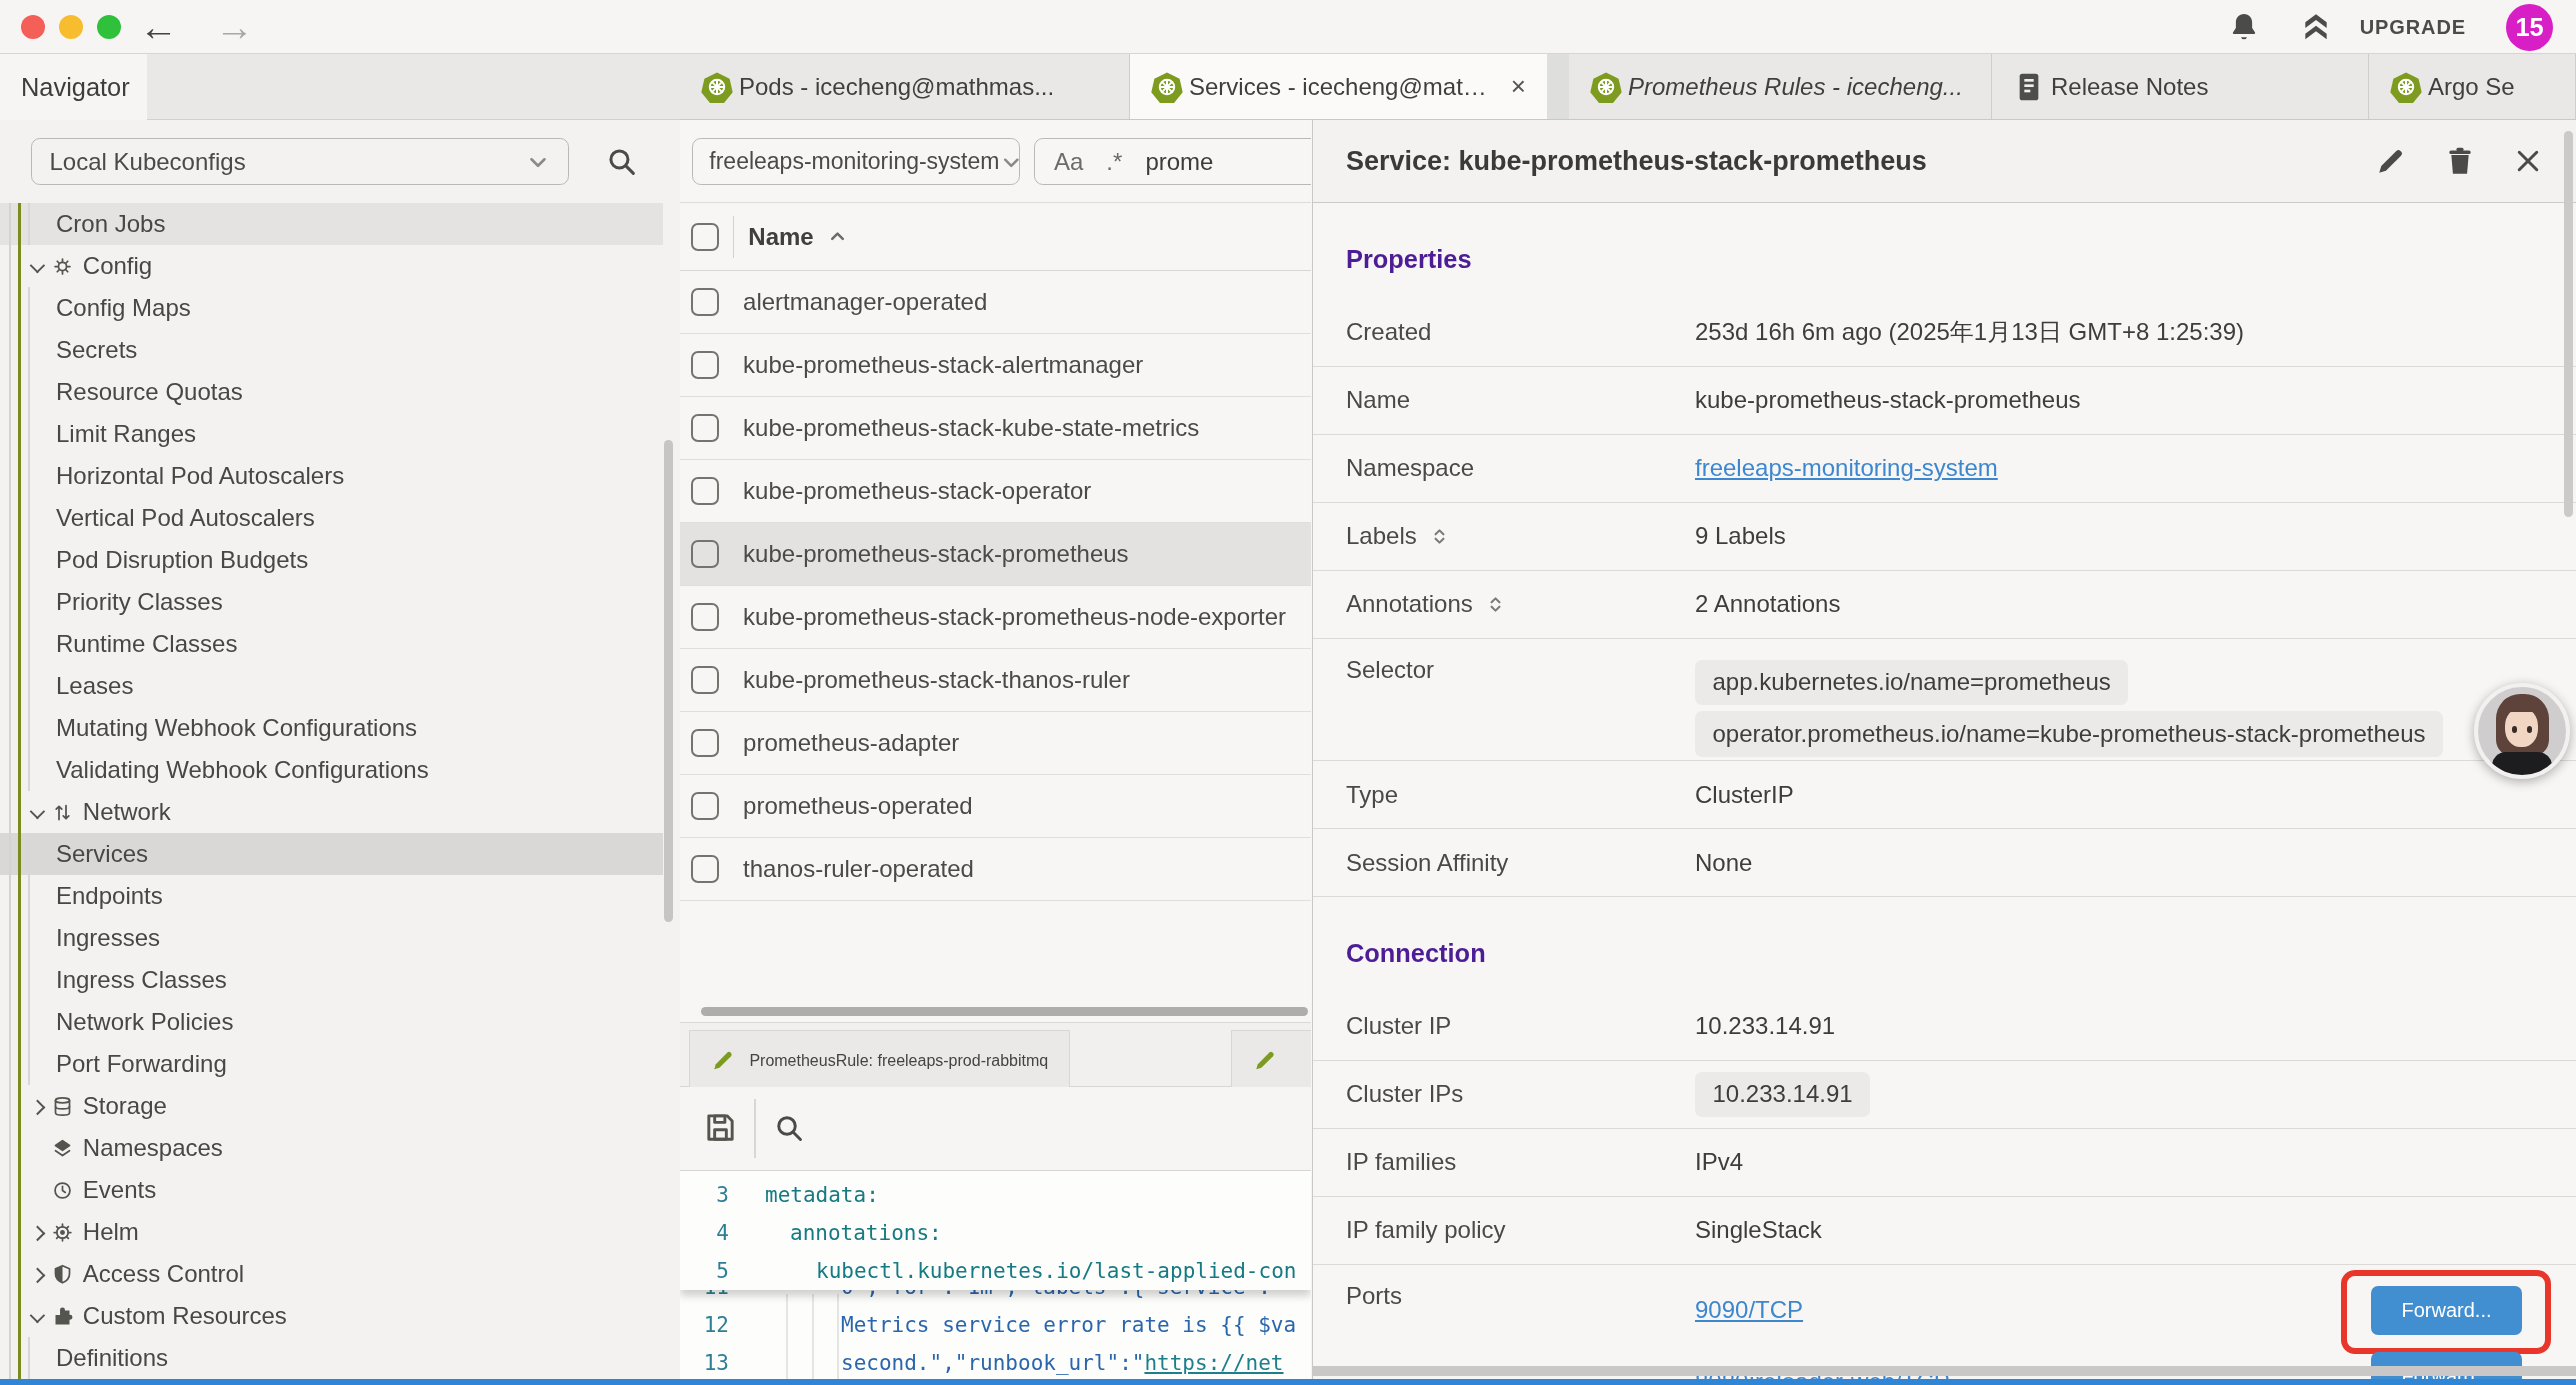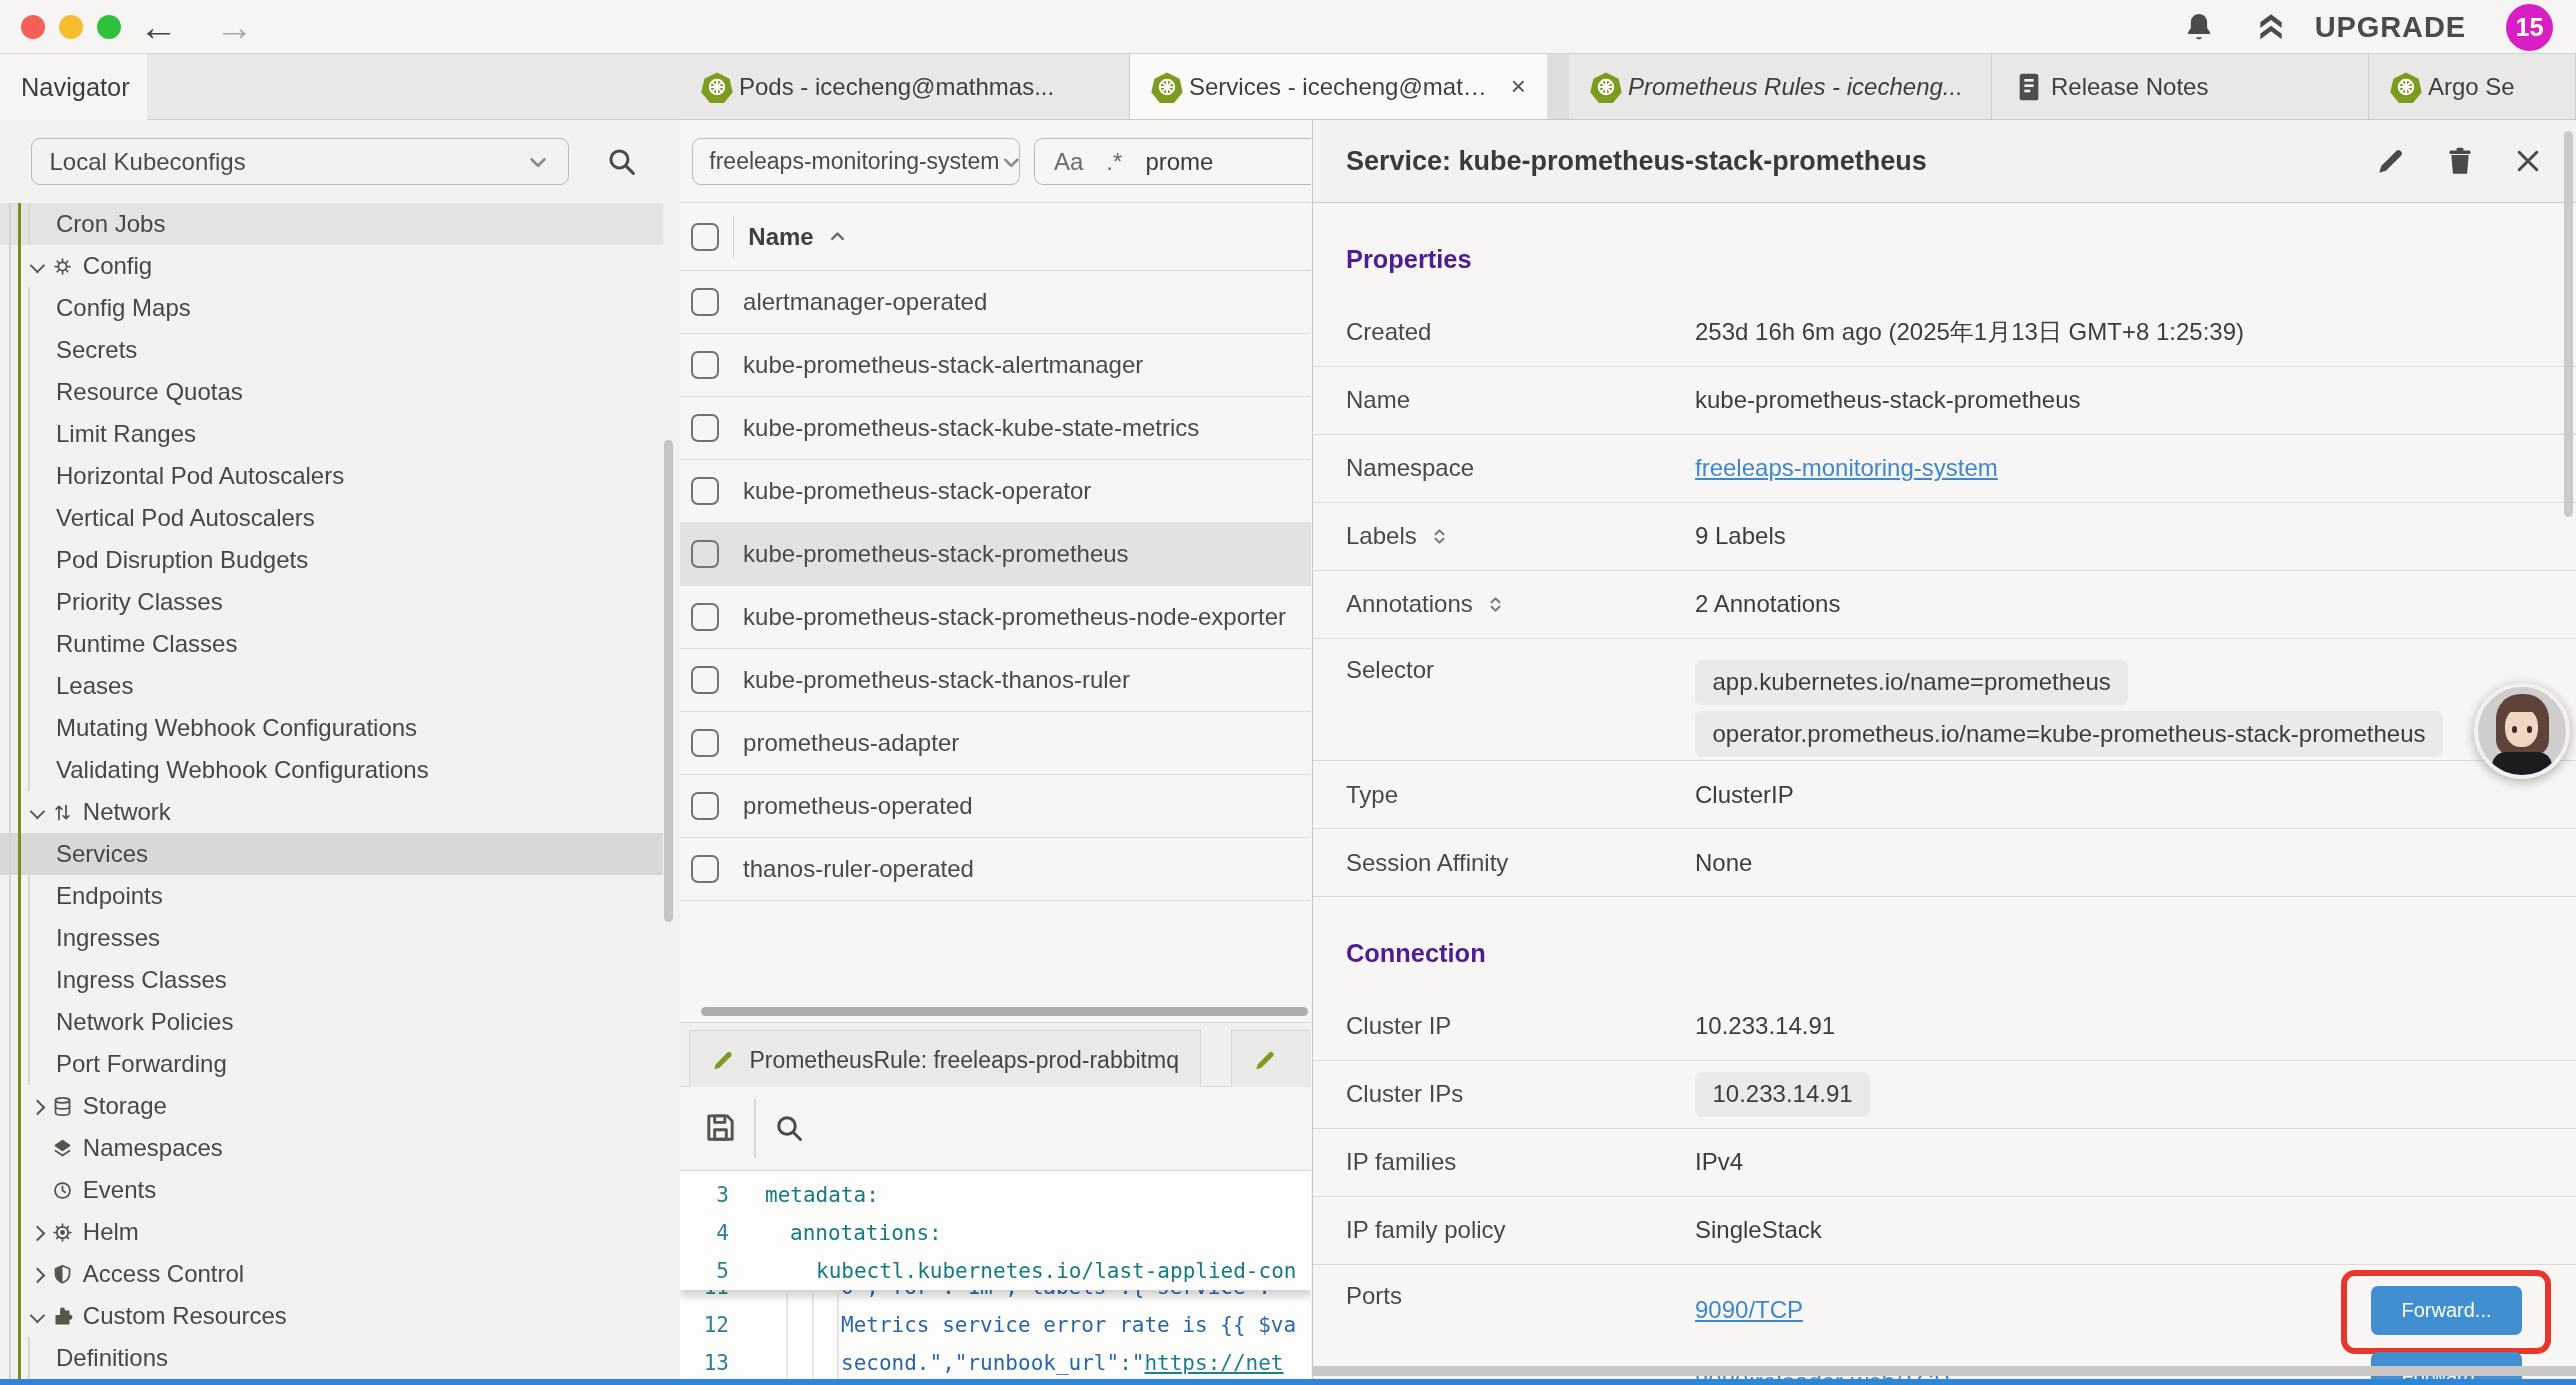--- a/index.html
+++ b/index.html
@@ -11,21 +11,21 @@
   .icn svg { display:block; }
 
   
   .titlebar { position:absolute; top:0; left:0; right:0; height:54px; background:#f6f5f4; border-bottom:1.8px solid #d6d5d4; z-index:20; }
   .lights { position:absolute; left:21px; top:15px; display:flex; gap:14px; }
   .light { width:24px; height:24px; border-radius:50%; }
   .light.red{ background:#f45f58; } .light.yellow{ background:#f7bd2f; } .light.green{ background:#30c13c; }
   .nav-arrows { position:absolute; left:139px; top:0; height:54px; display:flex; align-items:center; gap:37px; font-size:39px; }
   .arrow-back{ color:#434341; } .arrow-fwd{ color:#a9a8a7; }
   .tb-right { position:absolute; right:23px; top:0; height:54px; display:flex; align-items:center; gap:40px; }
-  .upgrade { display:flex; align-items:center; gap:28px; font-size:29px; font-weight:bold; color:#4b4b49; letter-spacing:0.9px; }
+  .upgrade { display:flex; align-items:center; gap:28px; font-size:20px; font-weight:bold; color:#4b4b49; letter-spacing:0.9px; }
   .badge { width:47px; height:47px; border-radius:50%; background:#d81fc6; color:#fff; font-size:25.4px; font-weight:bold; display:flex; align-items:center; justify-content:center; }
 
   
   .tabstrip { position:absolute; top:54px; left:0; right:0; height:66px; z-index:15; }
   .nav-head { position:absolute; left:0; top:0; width:680px; height:66px; background:#e9e8e7; border-bottom:1.8px solid #d2d1d0; }
   .nav-tab { position:absolute; left:0; top:0; width:147px; height:66px; background:#f6f5f3; display:flex; align-items:center; padding-left:21px; font-size:25.4px; color:#3d3d3b; }
   .tab-bar { position:absolute; left:680px; right:0; top:0; height:66px; background:#dededd; display:flex; border-bottom:1.8px solid #c9c8c7; overflow:hidden; }
   .tab { flex:none; display:flex; align-items:center; gap:6px; padding:0 21px; font-size:24px; color:#3f3f3d; background:#e9e8e7; border-right:1.8px solid #cfcecd; white-space:nowrap; overflow:hidden; }
   .tab.active { background:#fbfaf9; border-right:none; }
   .tab.italic .tab-label { font-style:italic; }
@@ -64,21 +64,21 @@
   .thead { height:68px; border-bottom:1.8px solid #d7d6d5; display:flex; align-items:center; position:relative; }
   .cbox { width:28px; height:28px; border:2.6px solid #74736e; border-radius:7px; margin-left:10.5px; flex:none; background:transparent; }
   .thead-div { width:1.8px; height:42px; background:#d2d1d0; margin-left:14px; }
   .thead-name { margin-left:14px; font-size:24px; font-weight:bold; color:#3f3f3d; display:flex; align-items:center; gap:12.3px; }
   .trow { height:63px; display:flex; align-items:center; border-bottom:1.8px solid #e0dfde; font-size:24px; color:#4a4a48; white-space:nowrap; }
   .trow.selected { background:#e3e2e1; }
   .trow .rname { margin-left:24.6px; }
   .hscroll-track { position:absolute; top:886px; left:0; right:0; height:12.3px; }
   .hscroll-thumb { position:absolute; left:21px; right:3.5px; top:0.9px; height:9.6px; background:#aeadac; border-radius:5.3px; }
   .bottom-tabs { position:absolute; top:902px; left:0; right:0; height:65px; background:#f1f0ef; border-top:1.8px solid #dad9d8; border-bottom:1.8px solid #d8d7d6; }
-  .btab { position:absolute; top:7px; height:60px; background:#eae9e8; border:1.8px solid #d8d7d6; border-bottom:none; display:flex; align-items:center; gap:14px; padding:0 21px; font-size:23px; color:#444442; white-space:nowrap; }
+  .btab { position:absolute; top:7px; height:60px; background:#eae9e8; border:1.8px solid #d8d7d6; border-bottom:none; display:flex; align-items:center; gap:14px; padding:0 21px; font-size:16px; color:#444442; white-space:nowrap; }
   .ed-toolbar { position:absolute; top:967px; left:0; right:0; height:84px; background:#f6f5f4; border-bottom:1.8px solid #d8d7d6; }
   .ed-toolbar .sep { position:absolute; left:74px; top:12.3px; bottom:12.3px; width:1.8px; background:#d8d7d6; }
   .ed-save { position:absolute; left:23px; top:23px; }
   .ed-search { position:absolute; left:93px; top:24.6px; }
   .editor { position:absolute; top:1051px; left:0; right:0; bottom:0; background:#fdfdfc; font-family:"DejaVu Sans Mono", monospace; font-size:21px; }
   .eguides { position:absolute; top:123px; bottom:0; left:0; right:0; pointer-events:none; }
   .eguides div { position:absolute; top:0; bottom:0; width:1.8px; background:#e6e5e4; }
   .eline { height:38px; display:flex; align-items:center; white-space:pre; }
   .egut { width:70px; flex:none; text-align:right; padding-right:21px; color:#2e7f95; }
   .etext { white-space:pre; }

